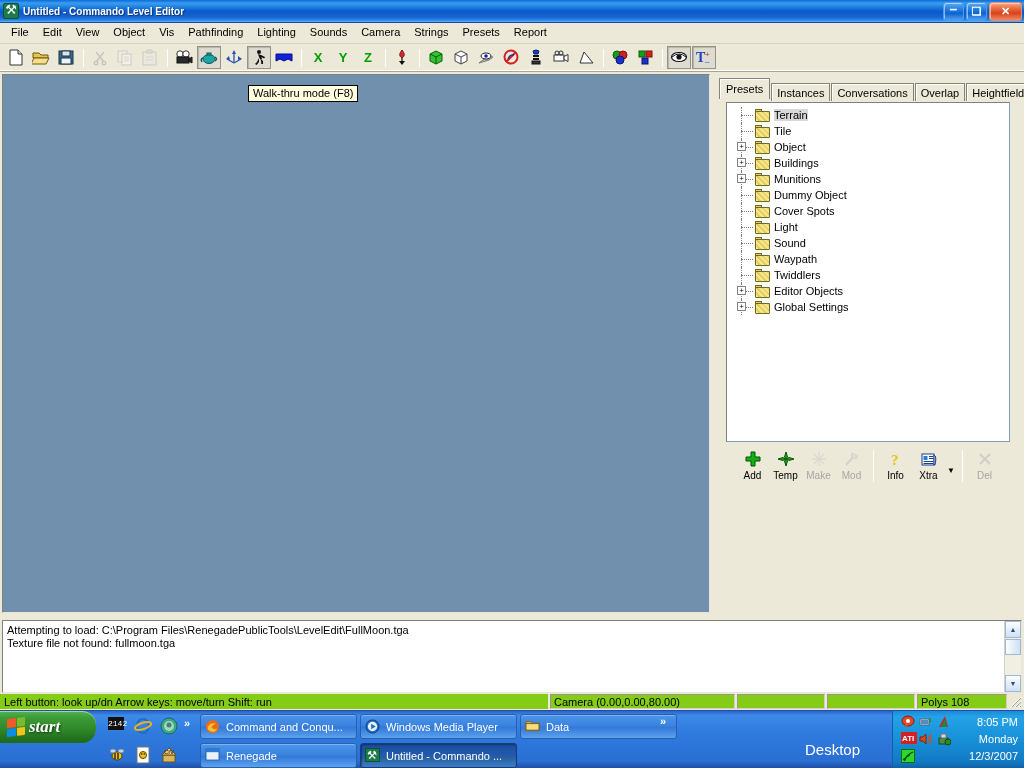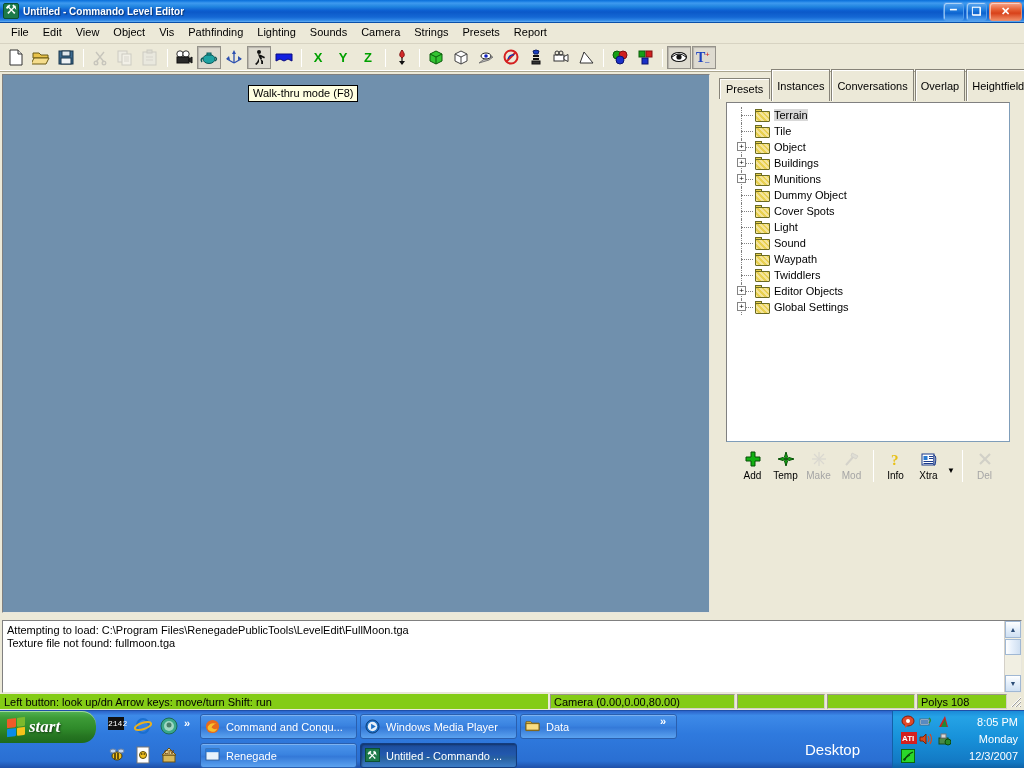--- a/index.html
+++ b/index.html
@@ -134,21 +134,21 @@
     position: absolute; left: 714px; top: 74px;
     width: 308px; height: 539px;
     background: #ece9d8;
   }
   .tabstrip {
     position: absolute; left: 5px; top: 4px;
     display: flex; align-items: flex-end;
     height: 21px;
   }
   .tab {
-    height: 32px; padding: 0 5px;
+    height: 18px; padding: 0 5px;
     background: #ece9d8;
     border: 1px solid #868378;
     border-bottom: none;
     font-size: 11px; color: #000;
     display: flex; align-items: center;
     margin-right: 1px;
     position: relative; top: 2px;
     white-space: nowrap;
     box-shadow: inset 1px 1px 0 #ffffff;
   }

